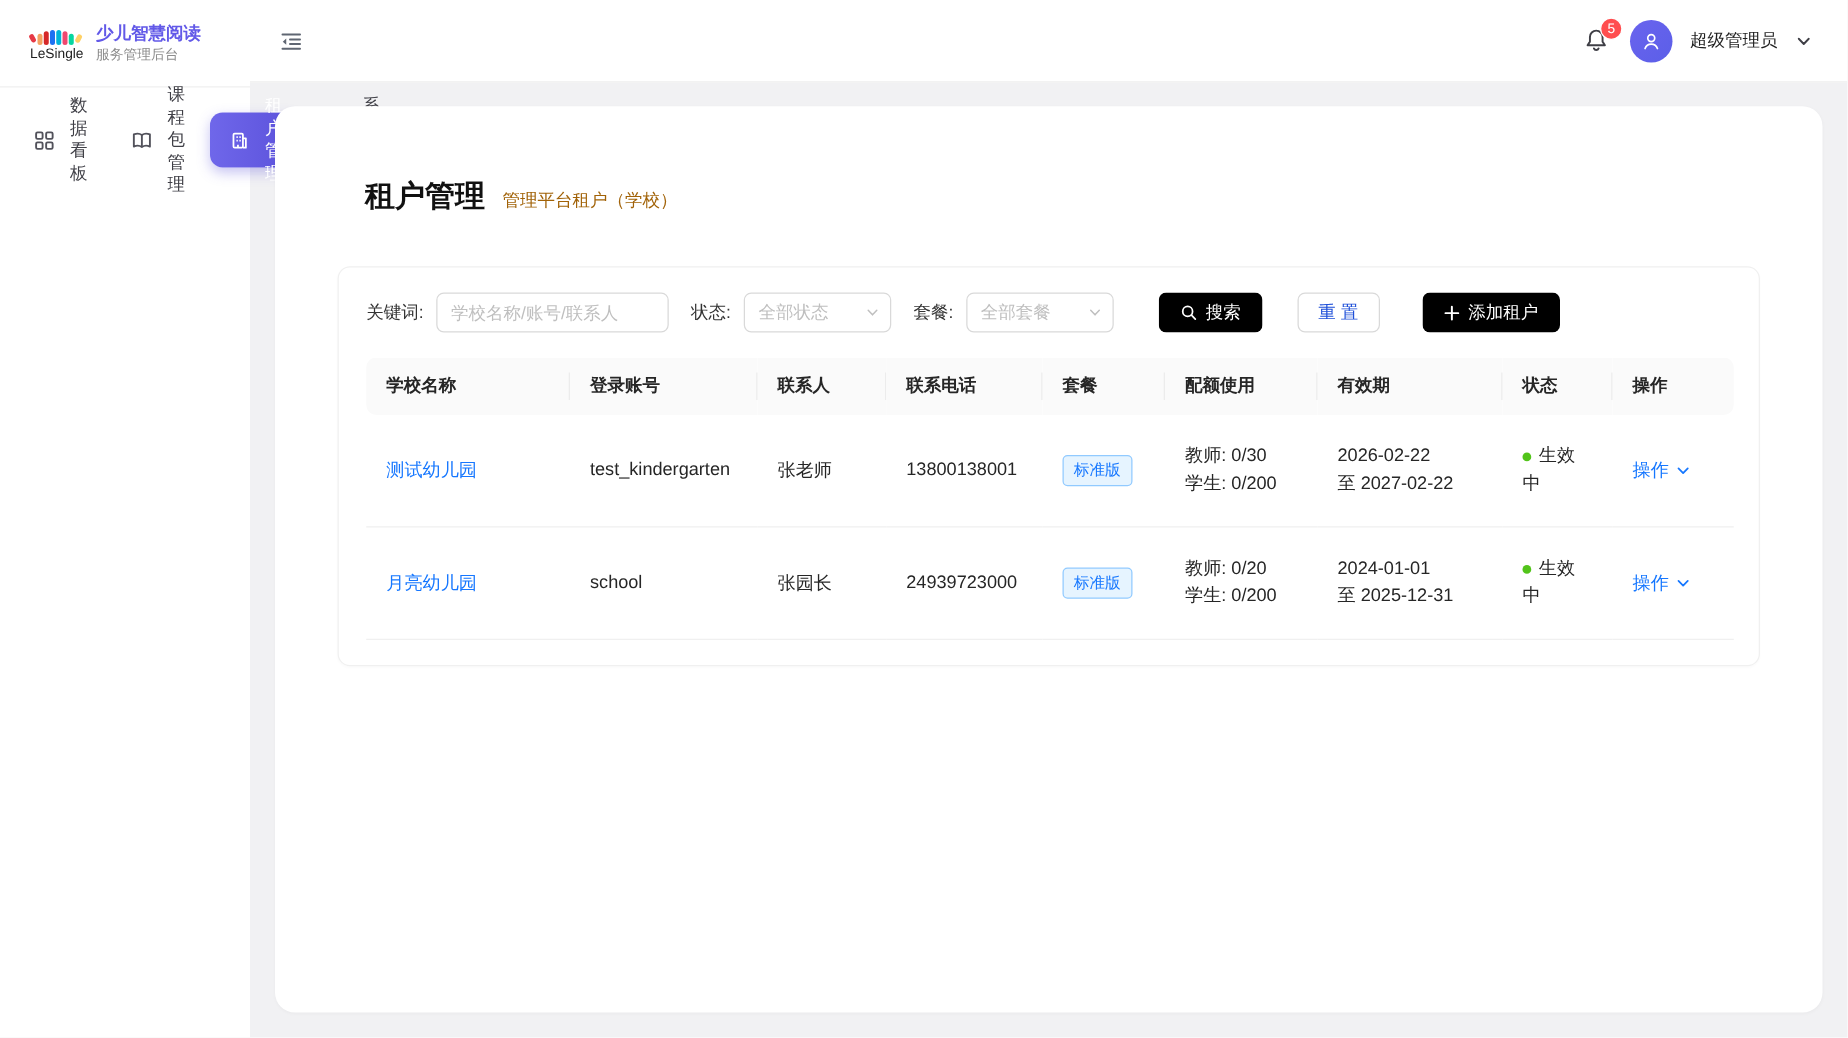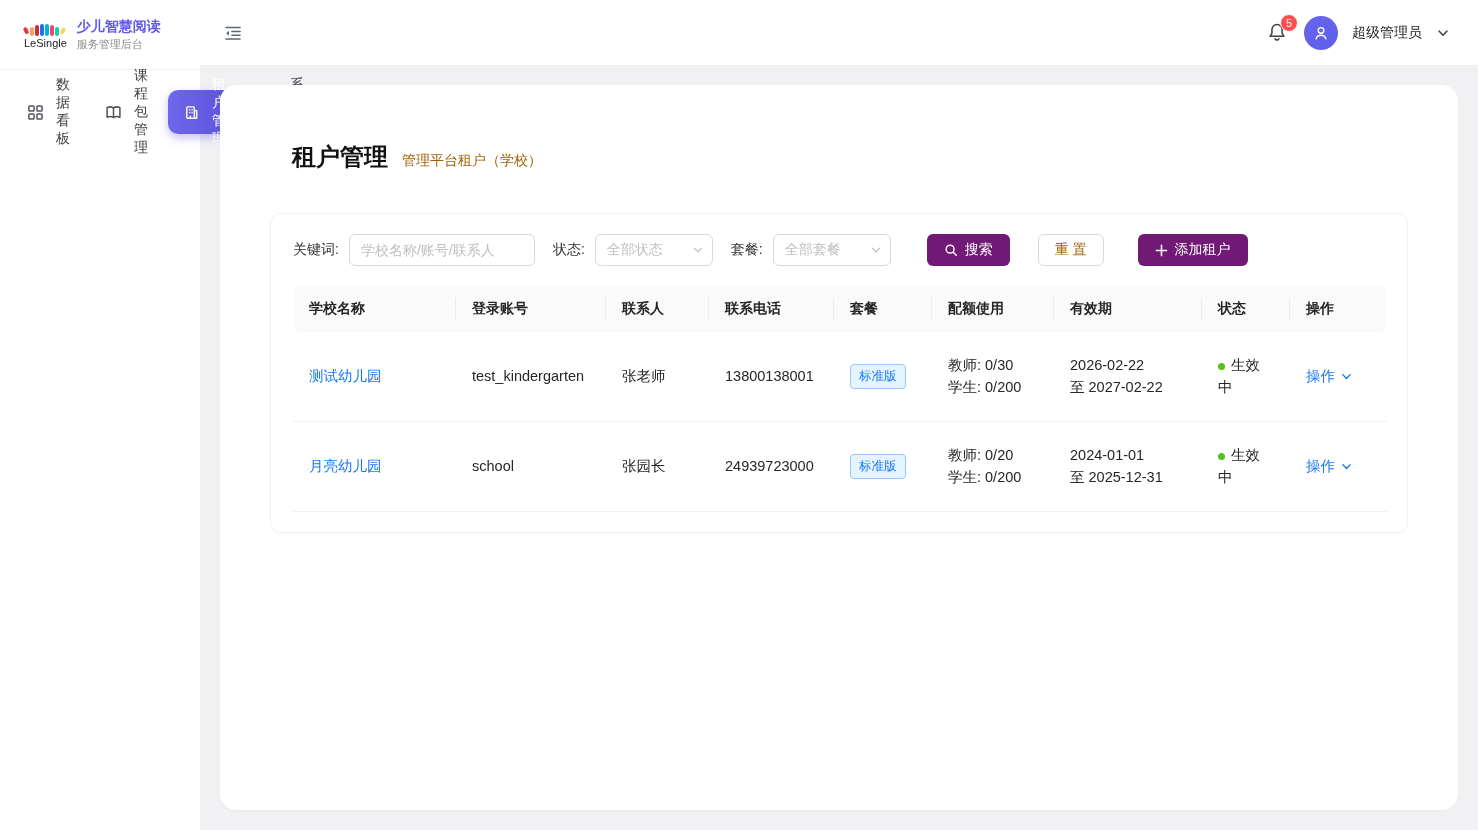--- a/index.html
+++ b/index.html
@@ -53,22 +53,22 @@
   .panel { border:1px solid #f0f0f0; border-radius:10px; padding:20px 22px; box-shadow:0 1px 2px rgba(0,0,0,.02); }
 
   
   .filter-row { display:flex; align-items:center; gap:10px; margin-bottom:20px; }
   .f-label { color:#333; white-space:nowrap; }
   .kw-input { width:186px; height:32px; border:1px solid #d9d9d9; border-radius:6px; padding:12px 11px; font-size:14px; color:#333; outline:none; font-family:inherit; }
   .kw-input::placeholder { color:#bfbfbf; }
   .select { width:118px; height:32px; border:1px solid #d9d9d9; border-radius:6px; padding:0 8px 0 11px; display:flex; align-items:center; justify-content:space-between; color:#bfbfbf; cursor:pointer; background:#fff; }
   .gap-l { margin-left:8px; }
   .btn { height:32px; border-radius:6px; display:inline-flex; align-items:center; justify-content:center; gap:7px; font-size:14px; cursor:pointer; border:1px solid transparent; padding:0 16px; white-space:nowrap; }
-  .btn-primary { background:#701a75; color:#fff; }
-  .btn-default { background:#fff; border-color:#d9d9d9; color:#a16207; margin-left:18px; }
+  .btn-primary { background:#000000; color:#fff; }
+  .btn-default { background:#fff; border-color:#d9d9d9; color:#1d4ed8; margin-left:18px; }
   .btn-add { margin-left:24px; }
   .btn-search { margin-left:26px; }
 
   
   table { width:100%; border-collapse:collapse; table-layout:fixed; }
   thead th { background:#fafafa; font-weight:bold; color:#262626; text-align:left; padding:14px 16px; font-size:14px; position:relative; }
   thead th:first-child { border-top-left-radius:8px; border-bottom-left-radius:8px; }
   thead th:last-child { border-top-right-radius:8px; border-bottom-right-radius:8px; }
   thead th:not(:last-child)::after { content:""; position:absolute; right:0; top:50%; transform:translateY(-50%); width:1px; height:22px; background:#ececec; }
   tbody td { padding:22px 16px; border-bottom:1px solid #f0f0f0; color:#262626; font-size:14.5px; vertical-align:middle; }

